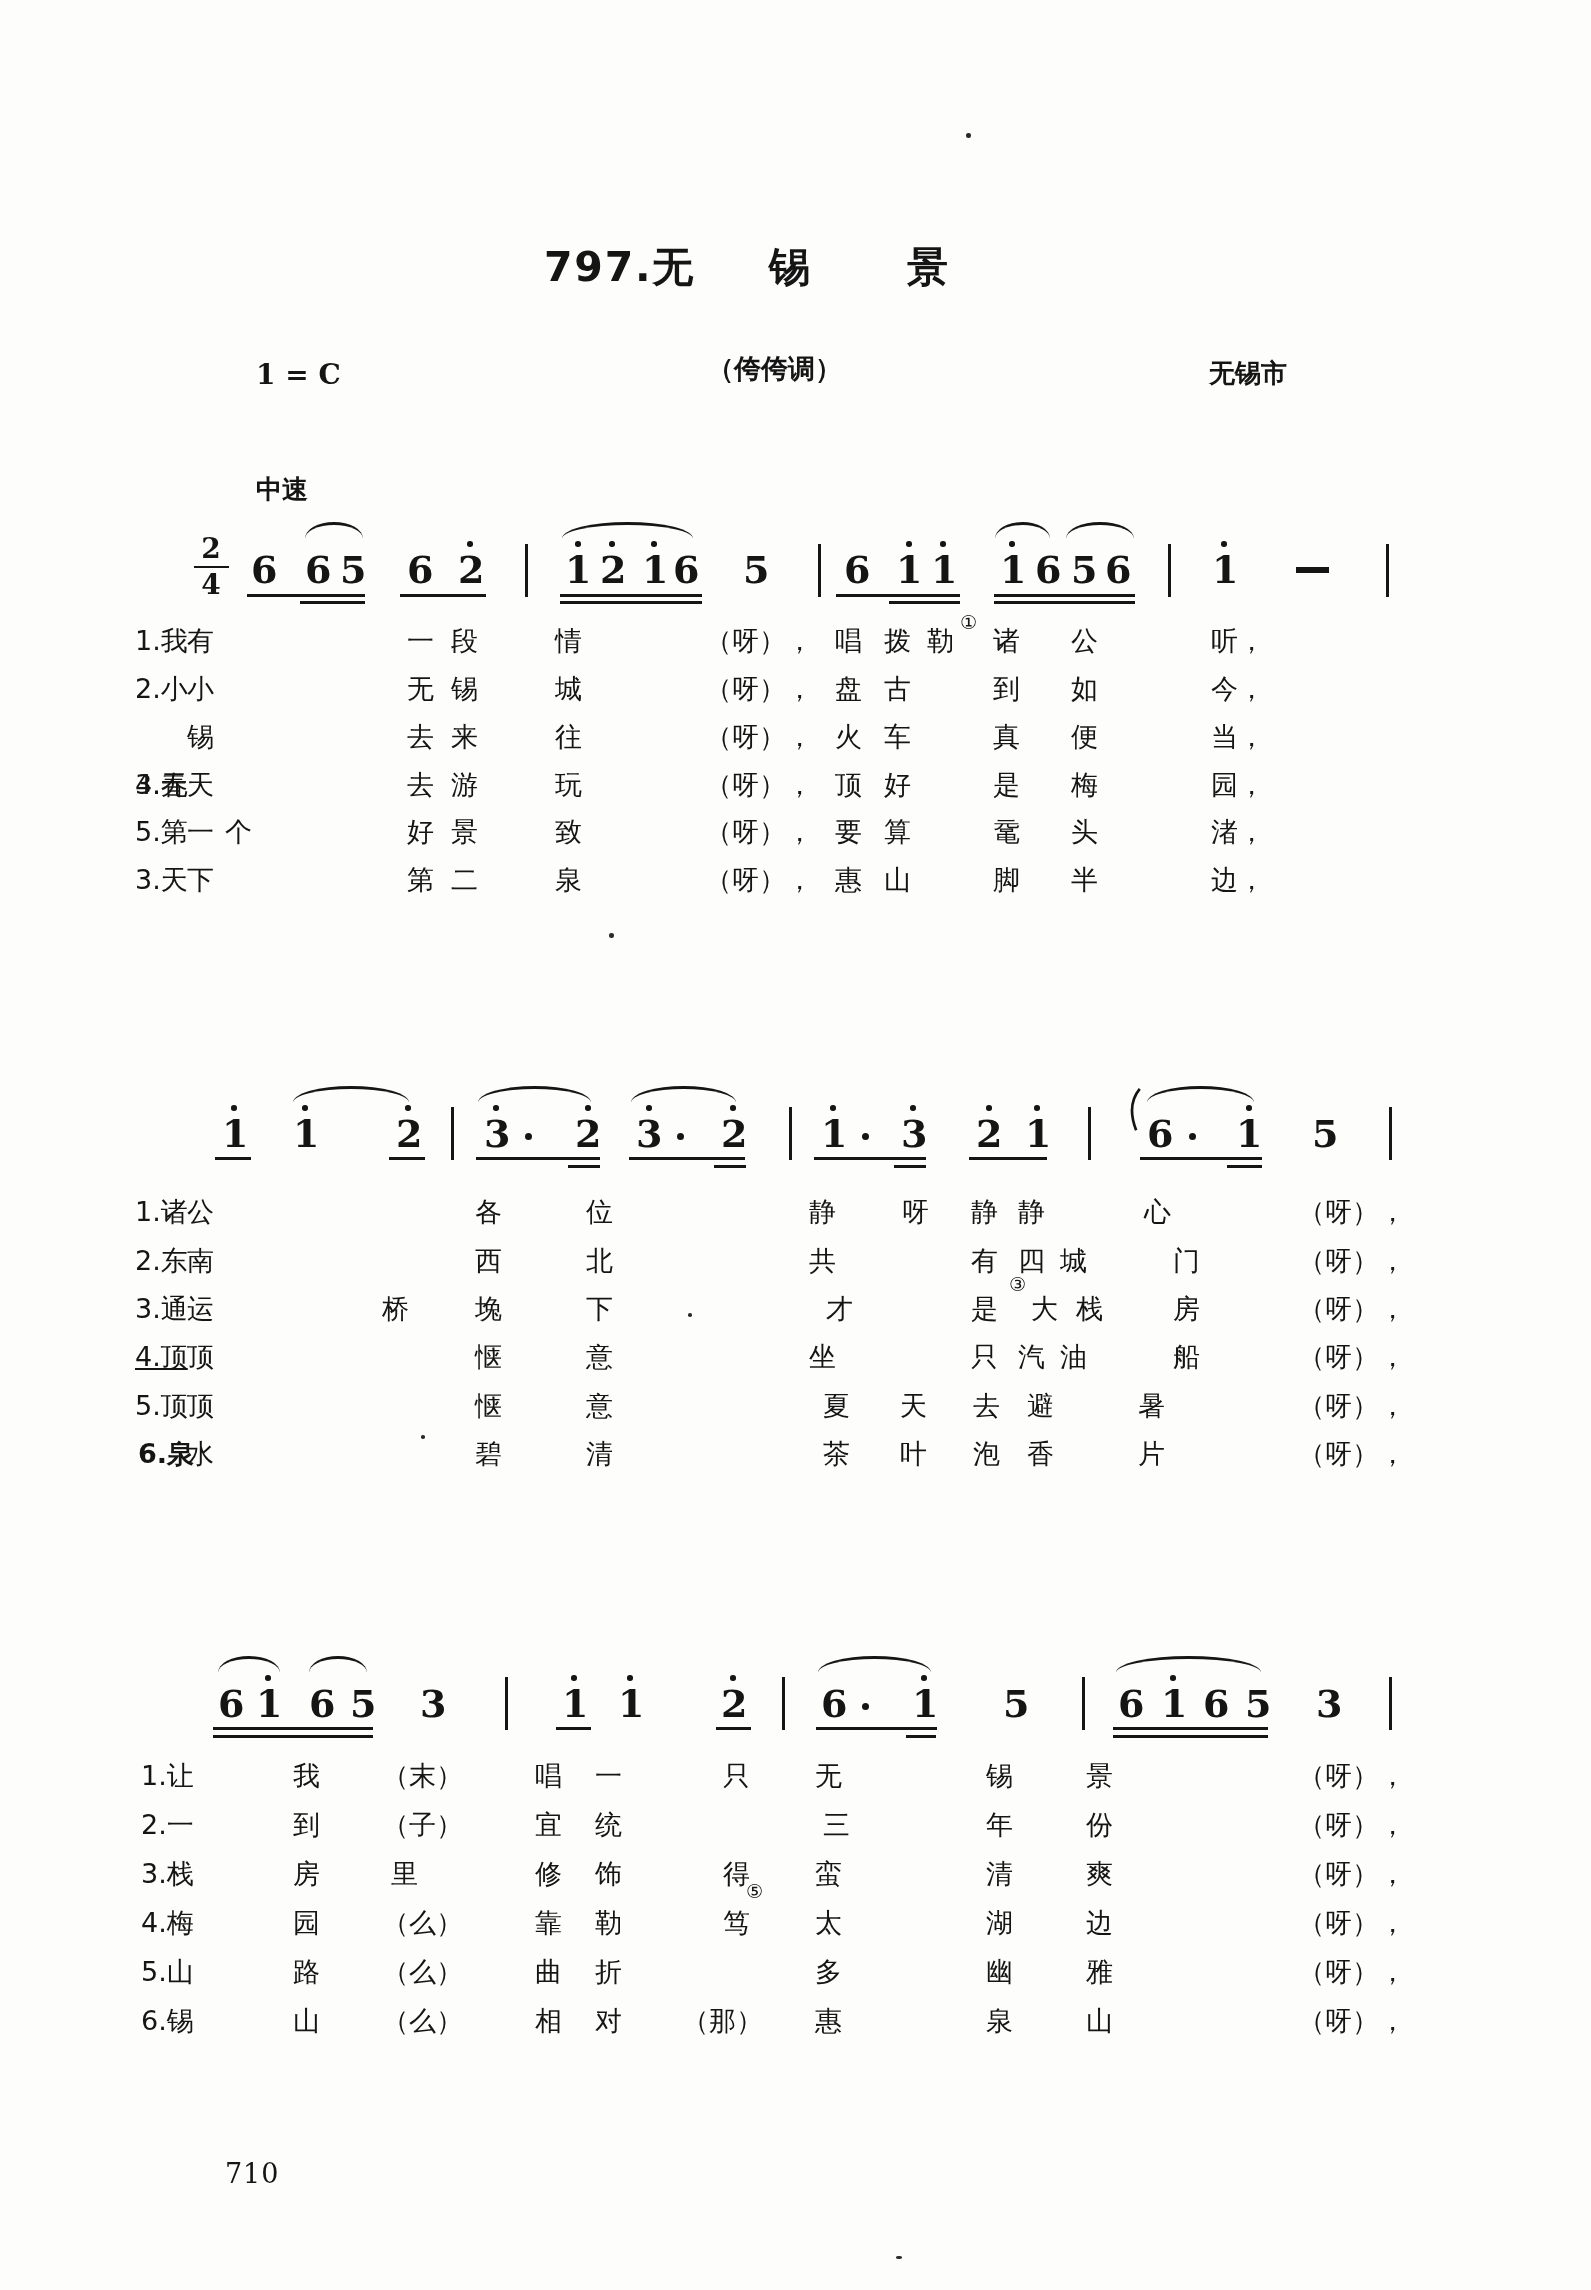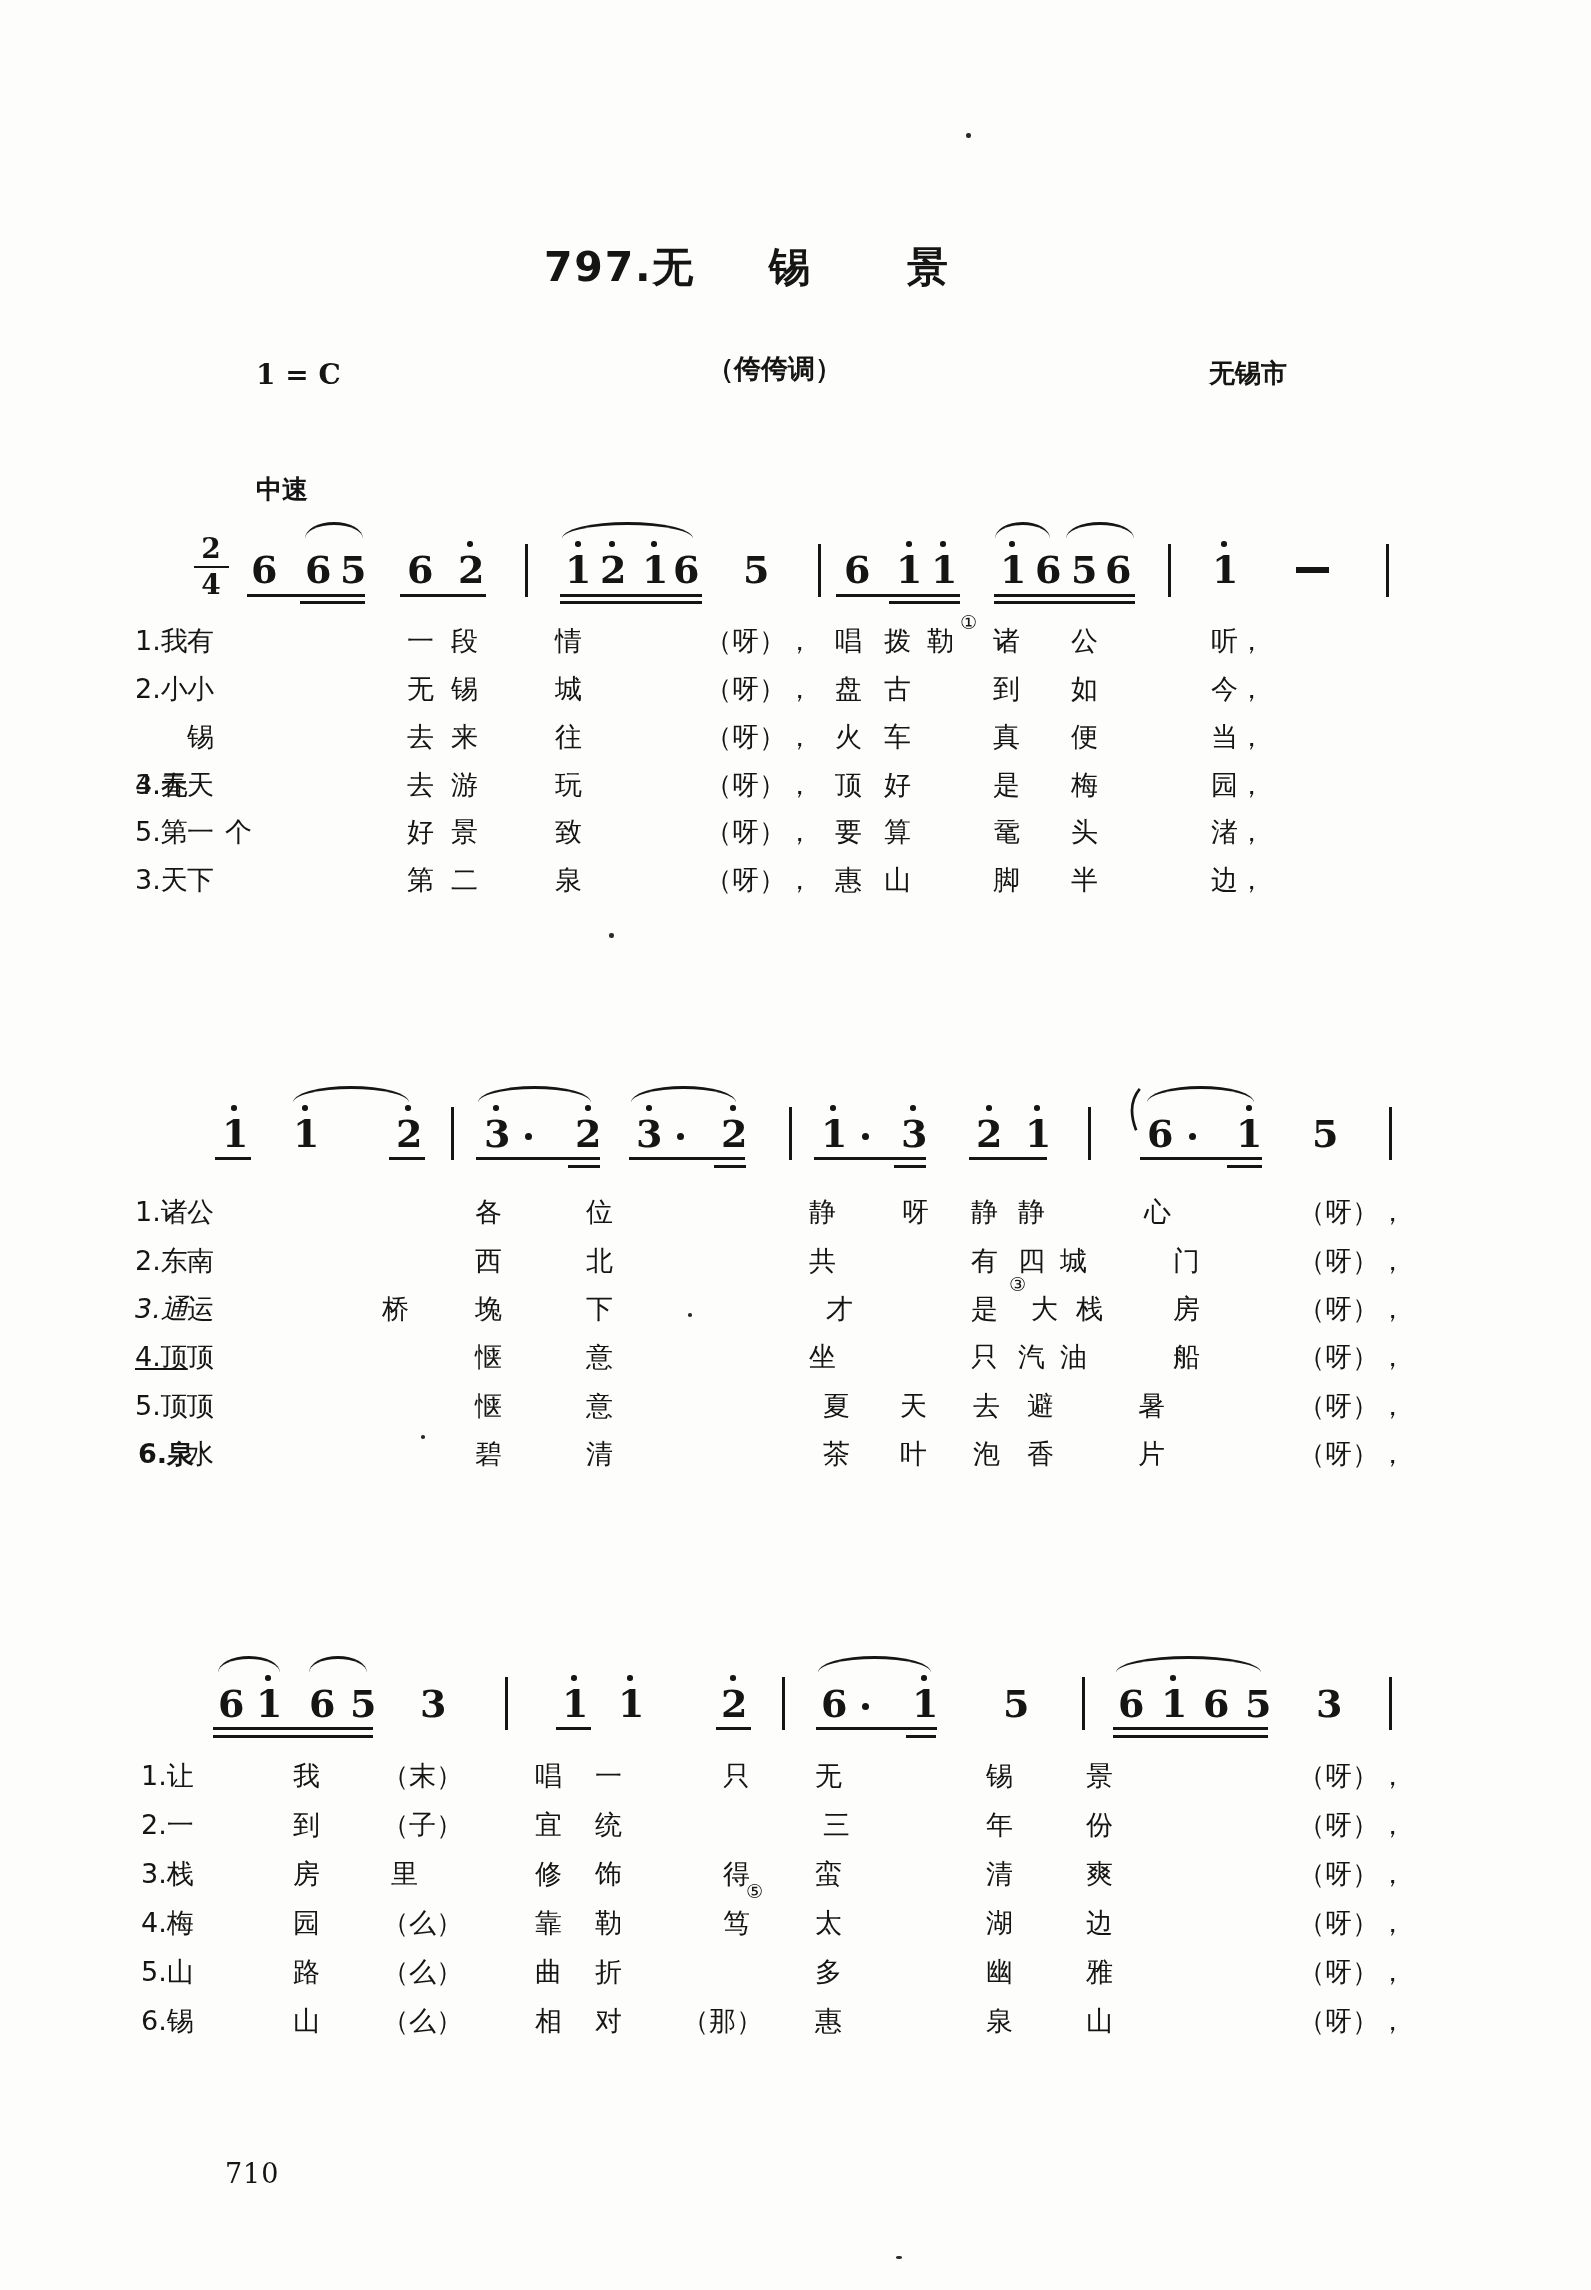--- a/index.html
+++ b/index.html
@@ -263,21 +263,21 @@
     <div class="abs cjk lyr" style="left: 135px; top: 1247px;">2.东</div>
     <div class="abs cjk lyr" style="left: 187px; top: 1247px;">南</div>
     <div class="abs cjk lyr" style="left: 475px; top: 1247px;">西</div>
     <div class="abs cjk lyr" style="left: 586px; top: 1247px;">北</div>
     <div class="abs cjk lyr" style="left: 809px; top: 1247px;">共</div>
     <div class="abs cjk lyr" style="left: 971px; top: 1247px;">有</div>
     <div class="abs cjk lyr" style="left: 1018px; top: 1247px;">四</div>
     <div class="abs cjk lyr" style="left: 1060px; top: 1247px;">城</div>
     <div class="abs cjk lyr" style="left: 1173px; top: 1247px;">门</div>
     <div class="abs cjk lyr" style="left: 1298px; top: 1247px;">（呀），</div>
-    <div class="abs cjk lyr" style="left: 135px; top: 1295px; font-style: italic;">3.通</div>
+    <div class="abs cjk lyr" style="left: 135px; top: 1295px;">3.通</div>
     <div class="abs cjk lyr" style="left: 187px; top: 1295px;">运</div>
     <div class="abs cjk lyr" style="left: 382px; top: 1295px;">桥</div>
     <div class="abs cjk lyr" style="left: 475px; top: 1295px;">堍</div>
     <div class="abs cjk lyr" style="left: 586px; top: 1295px;">下</div>
     <div class="abs cjk lyr" style="left: 826px; top: 1295px;">才</div>
     <div class="abs cjk lyr" style="left: 971px; top: 1295px;">是</div>
     <div class="abs cjk lyrsup" style="left: 1009px; top: 1275px;">③</div>
     <div class="abs cjk lyr" style="left: 1031px; top: 1295px;">大</div>
     <div class="abs cjk lyr" style="left: 1076px; top: 1295px;">栈</div>
     <div class="abs cjk lyr" style="left: 1173px; top: 1295px;">房</div>

